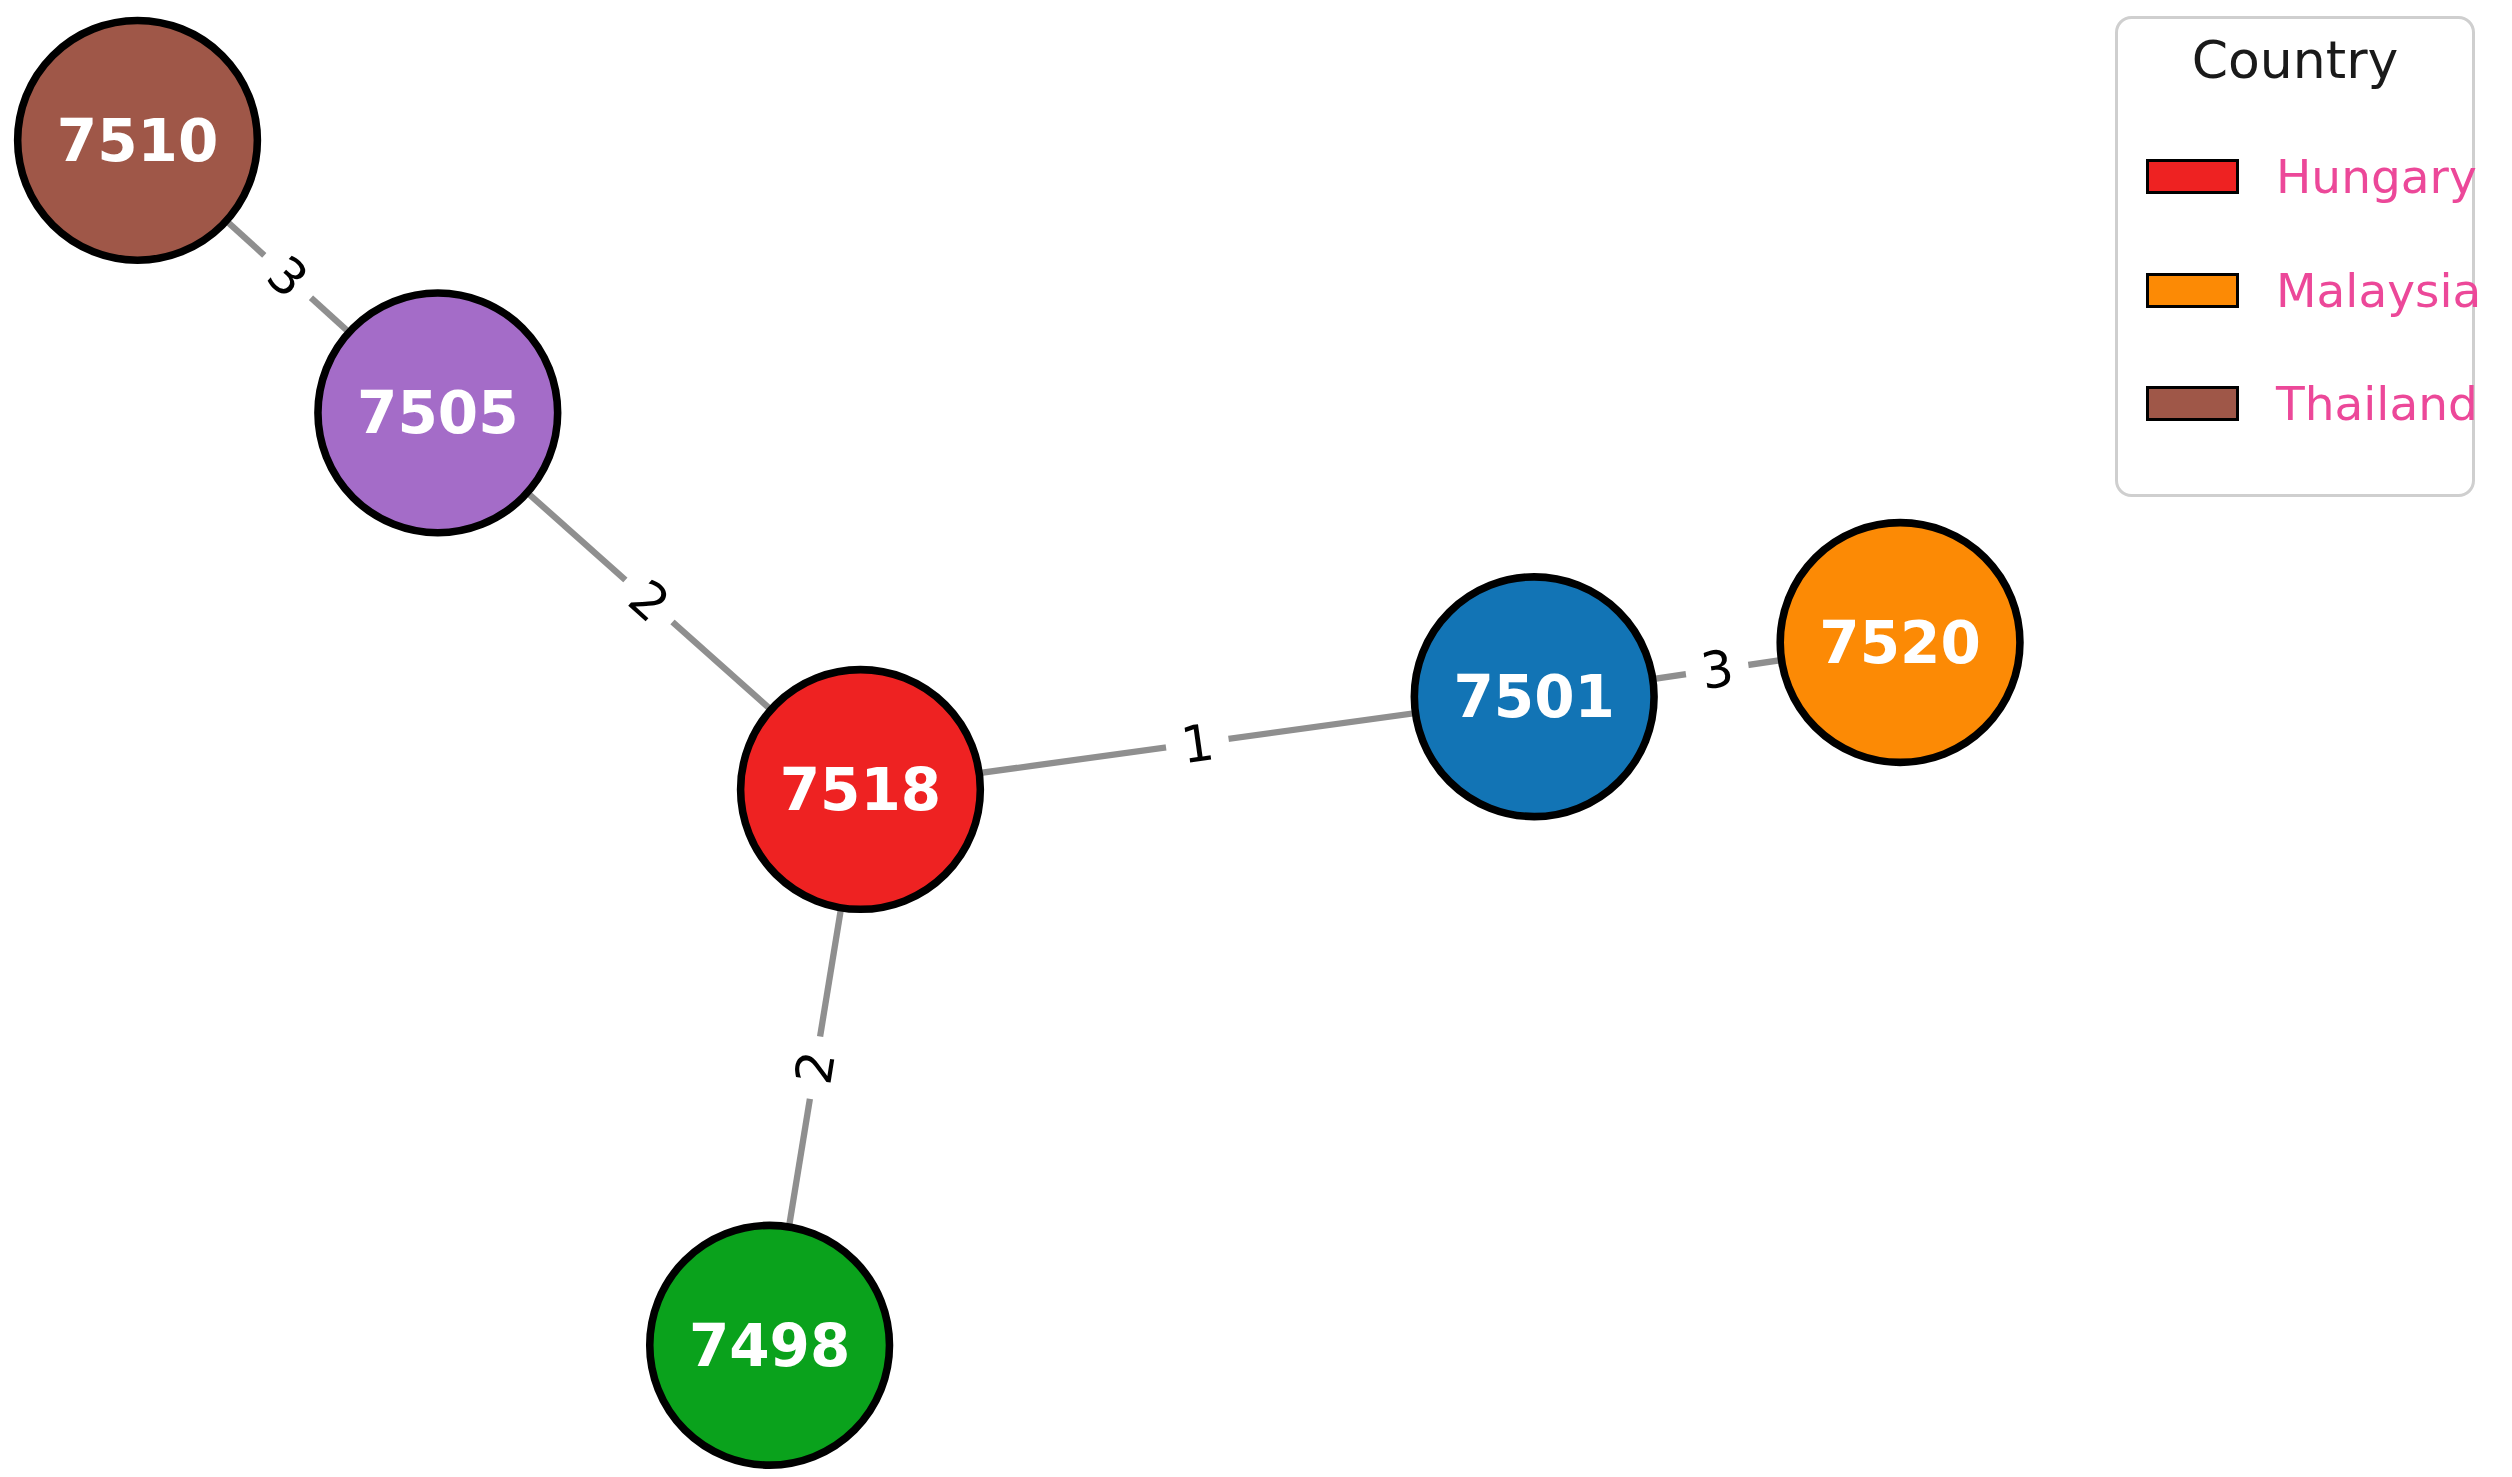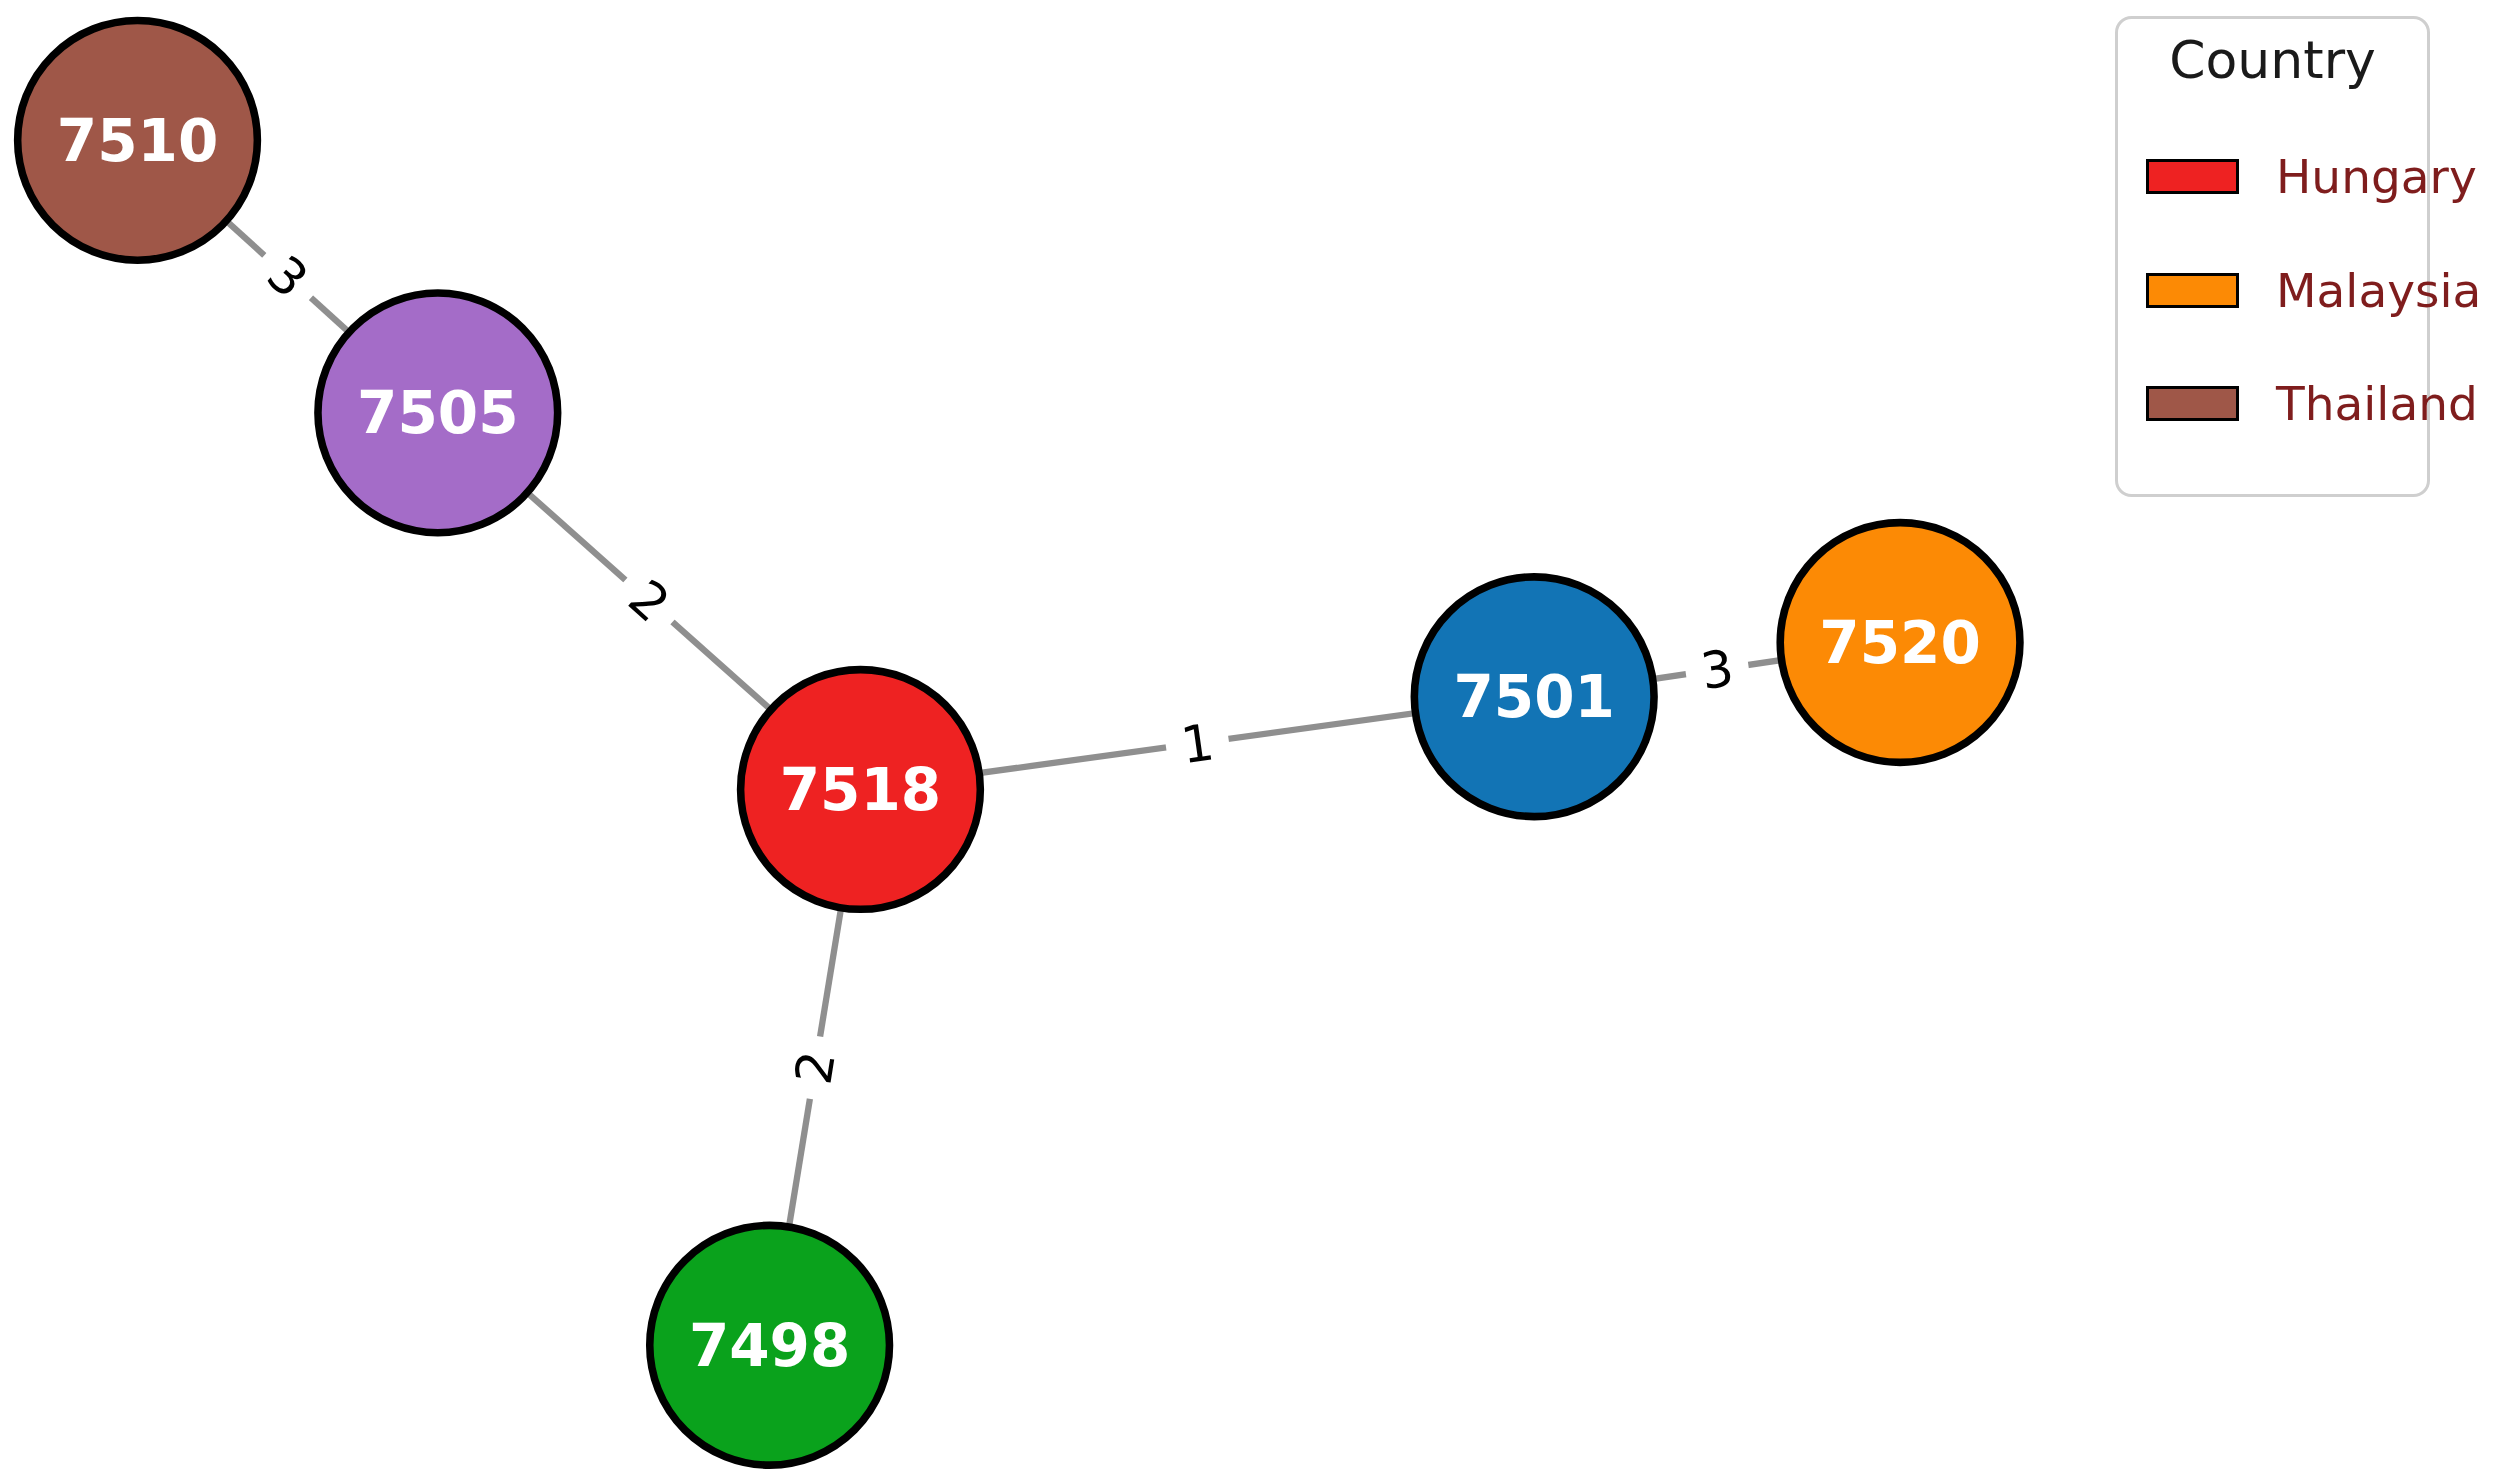--- a/index.html
+++ b/index.html
@@ -43,21 +43,21 @@
   .edge-label-text {
     font-family: "DejaVu Sans", "Liberation Sans", sans-serif;
     font-size: 80px;
     fill: #000000;
     text-anchor: middle;
   }
   .legend {
     position: absolute;
     left: 2115px;
     top: 16px;
-    width: 315px;
+    width: 360px;
     height: 481px;
     box-sizing: border-box;
     background: #ffffff;
     border: 3.2px solid #cfcfcf;
     border-radius: 16.4px;
     display: flex;
     flex-direction: column;
     padding-top: 10px;
   }
   .legend-title {
@@ -81,21 +81,21 @@
   .swatch {
     width: 93px;
     height: 35px;
     box-sizing: border-box;
     border: 3.8px solid #000000;
     margin-right: 37px;
     flex: 0 0 auto;
   }
   .legend-label {
     font-size: 47px;
-    color: #7f1d1d;
+    color: #ec4899;
     white-space: nowrap;
   }
 </style>
 </head>
 <body>
 
 <div class="stage">
 
   <svg class="graph" viewBox="0 0 3982 2342">
 

